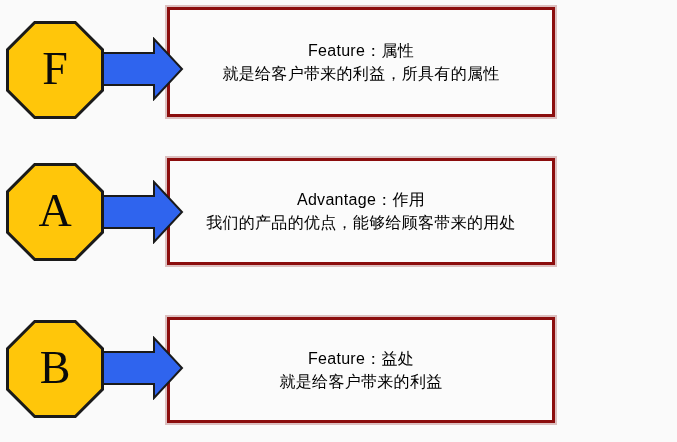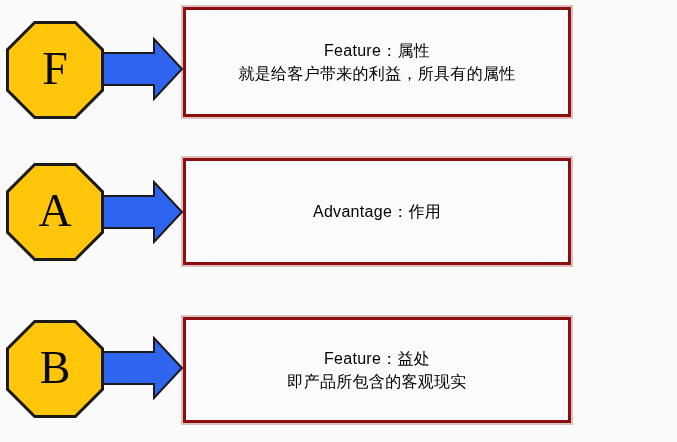--- a/index.html
+++ b/index.html
@@ -56,21 +56,21 @@
   .arrow-shape {
     fill: var(--arrow-fill, #2f64ee);
     stroke: var(--arrow-stroke, #1a1a1a);
     stroke-width: 2;
     stroke-linejoin: miter;
   }
 
   
   .textbox {
     position: absolute;
-    left: 183px;
+    left: 167px;
     width: 388px;
     box-sizing: border-box;
     background: var(--box-fill, #fbfbfb);
     border: 3px solid var(--box-border, #8b0d0d);
     box-shadow: 0 0 0 2px var(--box-glow, #dcbfbf);
     display: flex;
     flex-direction: column;
     justify-content: center;
     align-items: center;
     gap: 3px;
@@ -128,34 +128,35 @@
       </svg>
       <span class="octagon-letter">A</span>
     </div>
     <div class="arrow arrow-2">
       <svg viewBox="0 0 85 64">
         <polygon class="arrow-shape" points="1,16 55,16 55,2 83,32 55,62 55,48 1,48"></polygon>
       </svg>
     </div>
     <div class="textbox box-2">
       <div class="box-title">Advantage：作用</div>
+      <div class="box-desc">我们的产品的优点，能够给顾客带来的用处</div>
     </div>
   </div>
 
   <div class="row">
     <div class="octagon octagon-3">
       <svg viewBox="0 0 98 98">
         <polygon class="octagon-shape" points="28.7,1.5 69.3,1.5 96.5,28.7 96.5,69.3 69.3,96.5 28.7,96.5 1.5,69.3 1.5,28.7"></polygon>
       </svg>
       <span class="octagon-letter">B</span>
     </div>
     <div class="arrow arrow-3">
       <svg viewBox="0 0 85 64">
         <polygon class="arrow-shape" points="1,16 55,16 55,2 83,32 55,62 55,48 1,48"></polygon>
       </svg>
     </div>
     <div class="textbox box-3">
       <div class="box-title">Feature：益处</div>
-      <div class="box-desc">即产品所包含的客观现实</div>
+      <div class="box-desc">就是给客户带来的利益</div>
     </div>
   </div>
 
 </div>
 
 </body></html>

